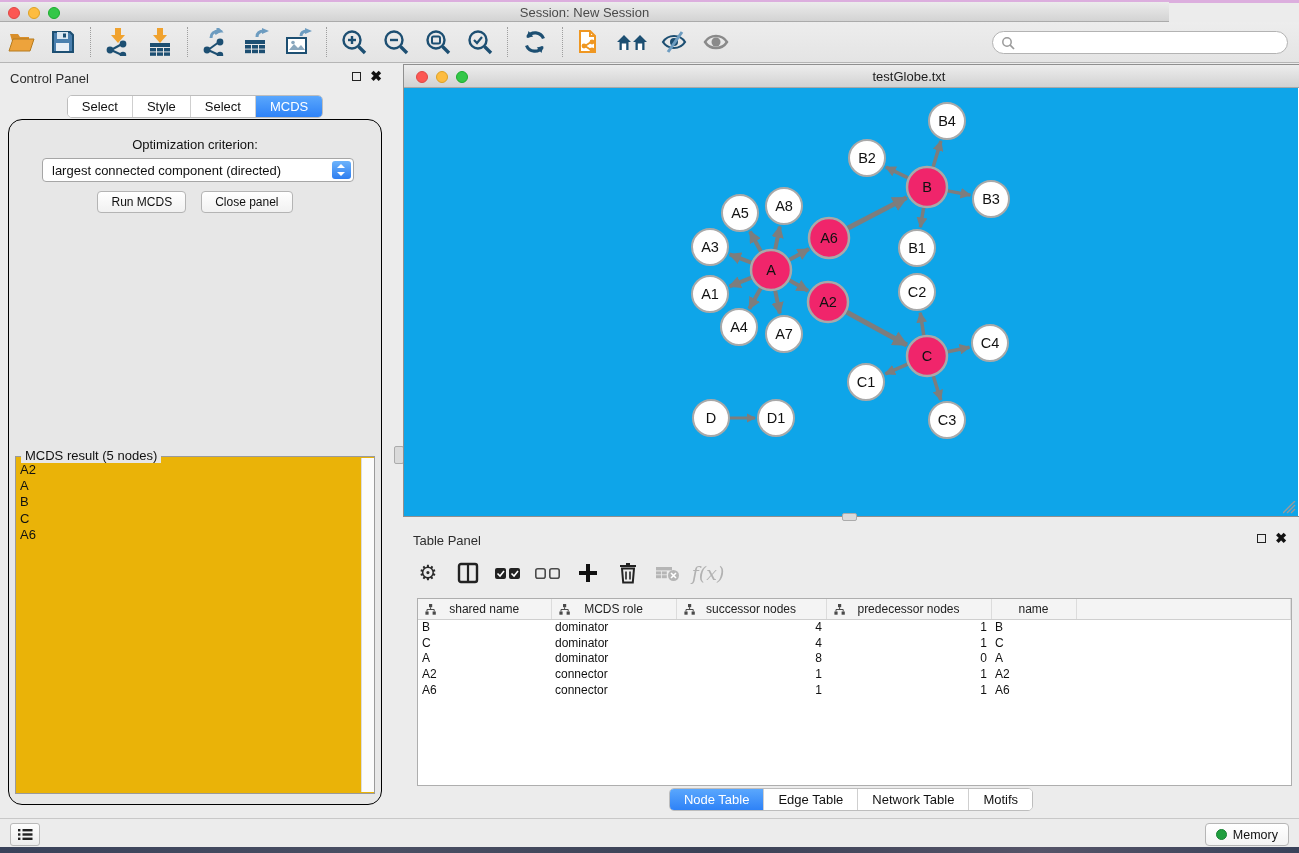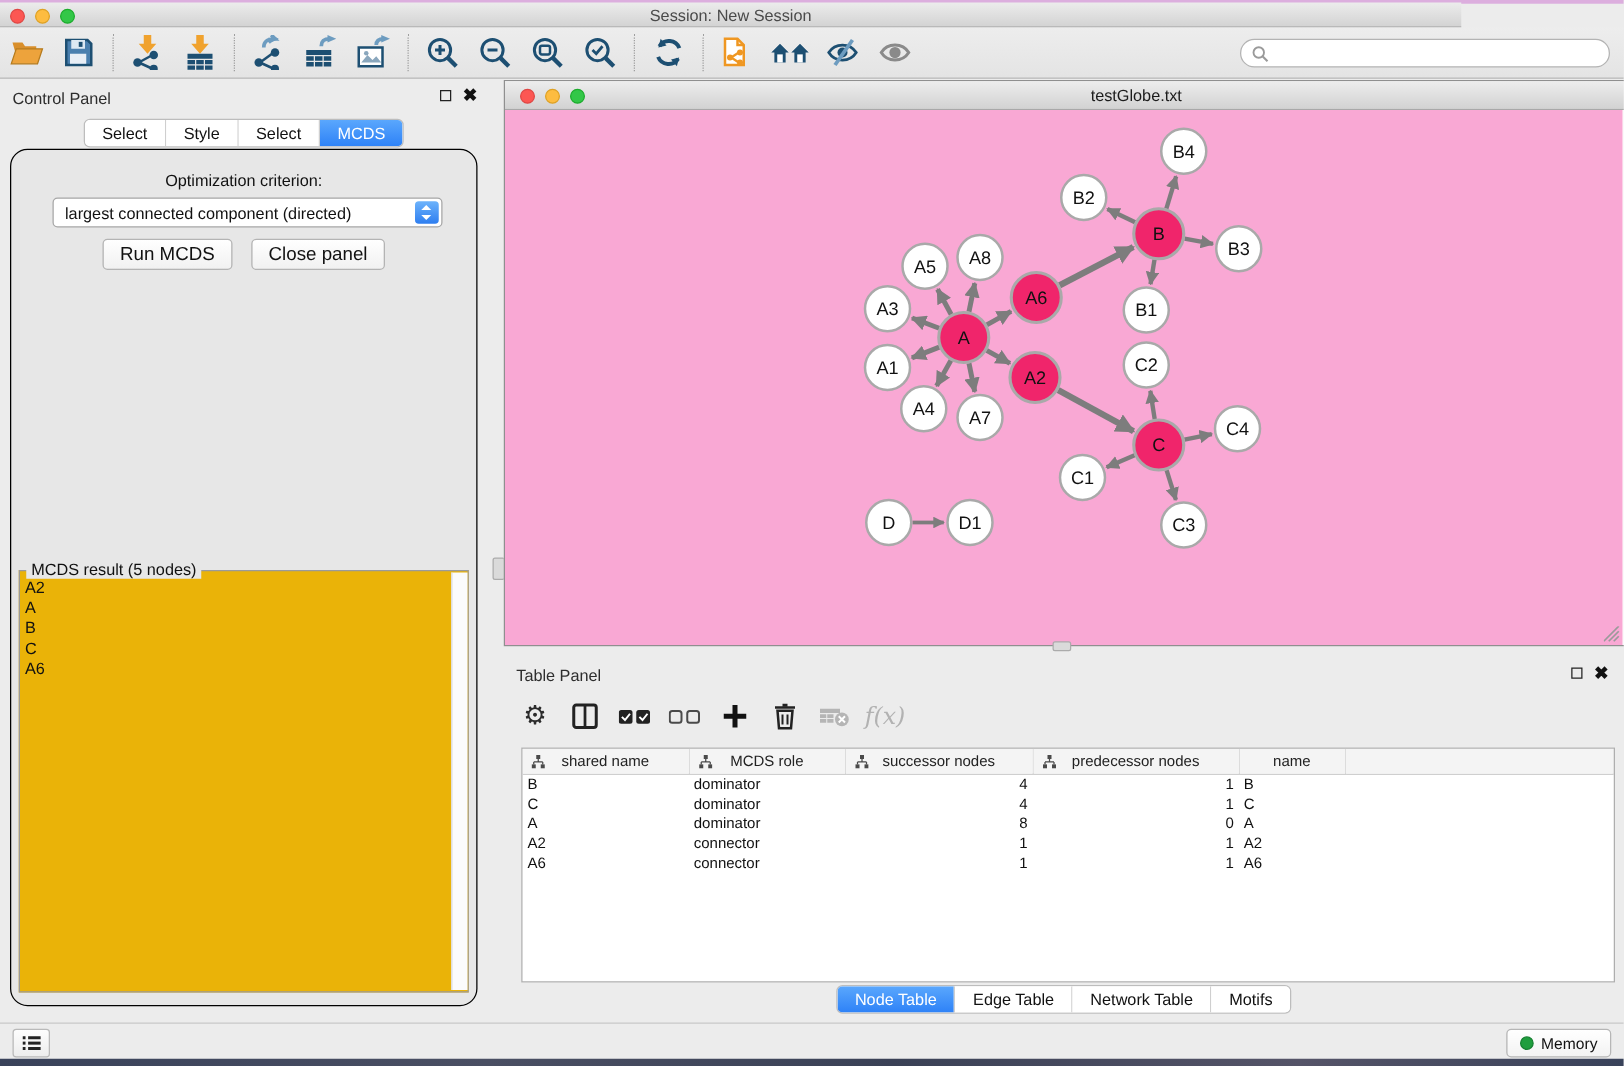--- a/index.html
+++ b/index.html
@@ -54,21 +54,21 @@
   .dropdown { position:absolute; left:33px; top:38px; width:312px; height:24px; background:#fff;
     border:1px solid #a6a6a6; border-radius:4px; }
   .dropdown .dd-text { position:absolute; left:9px; top:4px; font-size:13px; color:#111; }
   .dd-stepper { position:absolute; right:2px; top:2px; width:19px; height:18px; border-radius:3px;
     background:linear-gradient(#6db3fb,#2e7ef0); }
   .dd-stepper .up, .dd-stepper .dn { position:absolute; left:5px; width:0; height:0;
     border-left:4.5px solid transparent; border-right:4.5px solid transparent; }
   .dd-stepper .up { top:3px; border-bottom:4.5px solid #fff; }
   .dd-stepper .dn { bottom:3px; border-top:4.5px solid #fff; }
   .cp-buttons { position:absolute; top:71px; width:100%; display:flex; justify-content:center; gap:15px; }
-  .btn { font-size:15px; color:#111; padding:3px 13px; background:linear-gradient(#ffffff,#f1f1f1);
+  .btn { font-size:12px; color:#111; padding:3px 13px; background:linear-gradient(#ffffff,#f1f1f1);
     border:1px solid #b4b4b4; border-radius:4px; cursor:default; }
 
   .groupbox { position:absolute; left:6px; top:336px; right:6px; bottom:10px;
     border:1px solid #9a9a9a; background:#eab308; }
   .group-legend { position:absolute; top:-9px; left:5px; background:#e7e7e7; padding:0 4px;
     font-size:13px; color:#111; }
   .mcds-list { position:absolute; left:0; top:3px; right:14px; bottom:0; list-style:none;
     padding:2px 0 0 4px; overflow:hidden; }
   .mcds-list li { font-size:13px; color:#111; line-height:16.2px; }
   .list-scroll { position:absolute; right:0; top:1px; bottom:1px; width:13px;
@@ -81,21 +81,21 @@
     background:#dadada; border:1px solid #ababab; border-radius:2px; }
 
   
   .net-window { position:absolute; left:403px; top:64px; width:1012px; height:453px;
     border:1px solid #8f8f8f; background:#fff; }
   .net-titlebar { position:absolute; left:0; top:0; width:100%; height:23px;
     background:linear-gradient(#ededed,#d2d2d2); border-bottom:1px solid #a8a8a8; }
   .net-titlebar .title { position:absolute; left:0; right:0; top:4px; text-align:center;
     font-size:13px; color:#1c1c1c; }
   .net-titlebar .lights { left:12px; top:6px; }
-  .net-canvas { position:absolute; left:0; top:23px; width:894px; height:428px; background:#f9a8d4; }
+  .net-canvas { position:absolute; left:0; top:23px; width:894px; height:428px; background:#0ea5e9; }
   .resize-grip { position:absolute; right:2px; bottom:2px; }
 
   
   .table-panel { position:absolute; left:403px; top:528px; width:896px; height:290px; background:#ececec; }
   .tp-toolbar { position:absolute; left:10px; top:26px; height:38px; display:flex; align-items:center; gap:10px; }
   .tp-icon { width:30px; height:34px; display:flex; align-items:center; justify-content:center; cursor:default; }
   .gear-glyph { font-size:21px; color:#2b2b2b; line-height:20px; }
   .fx-glyph { font-family:"DejaVu Serif", serif; font-style:italic; font-size:19px; color:#b2b2b2; }
 
   .data-table { position:absolute; left:14px; top:70px; width:875px; height:188px;

